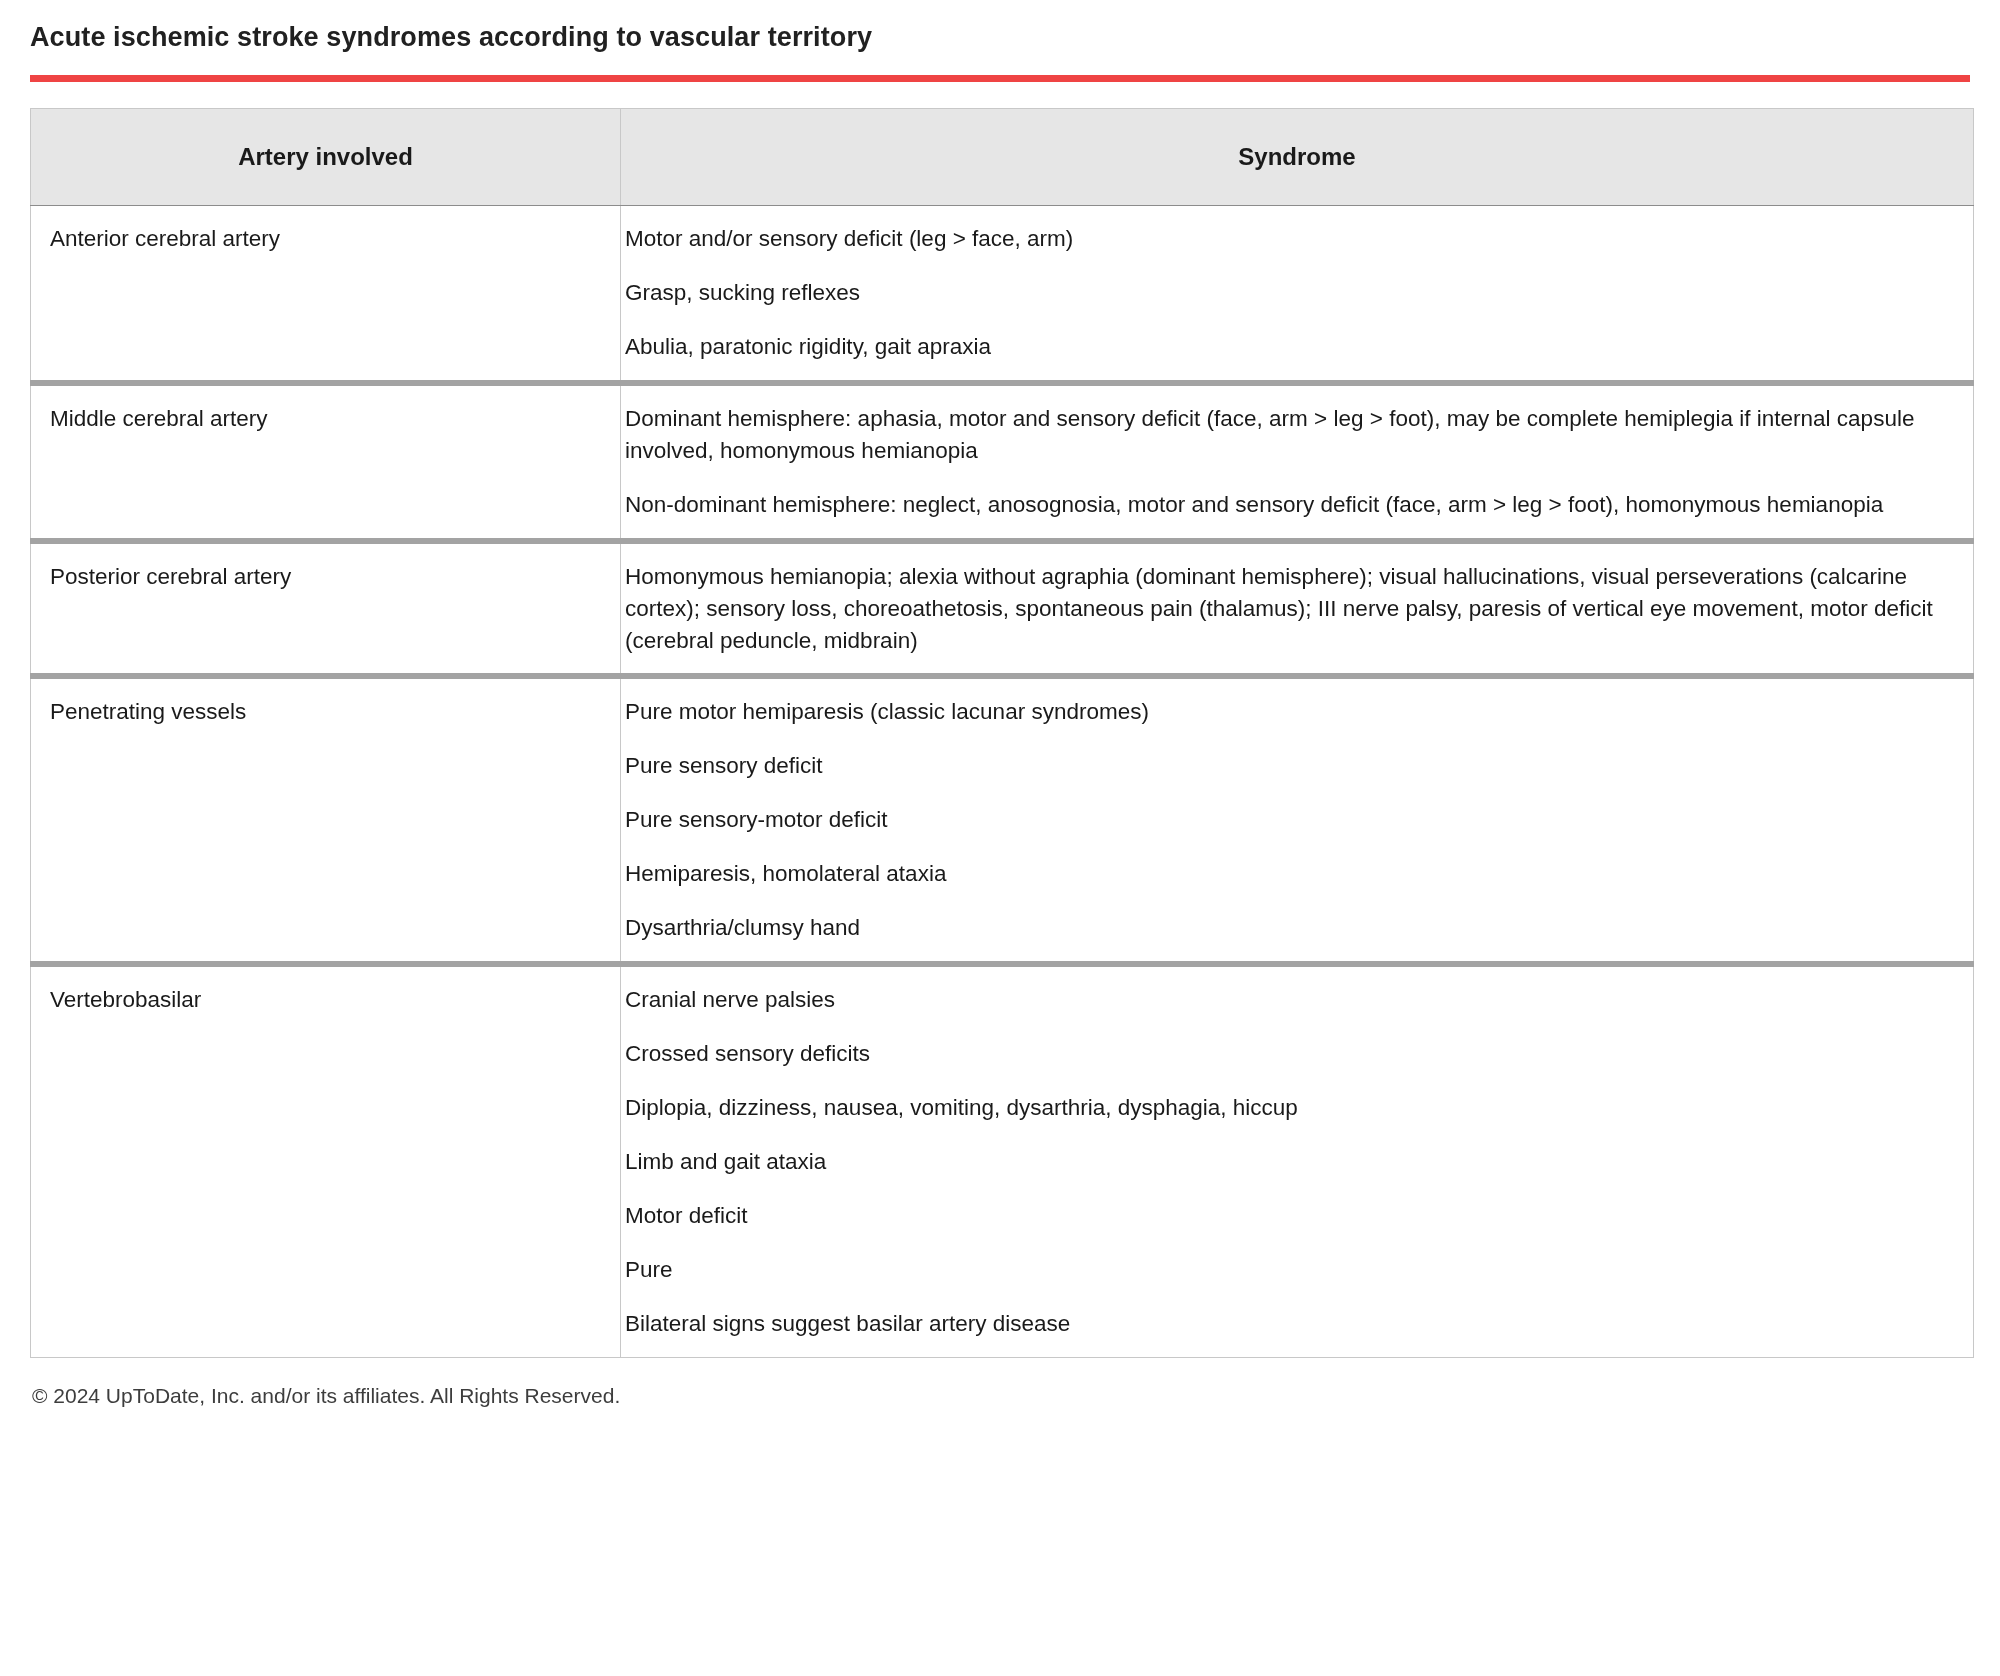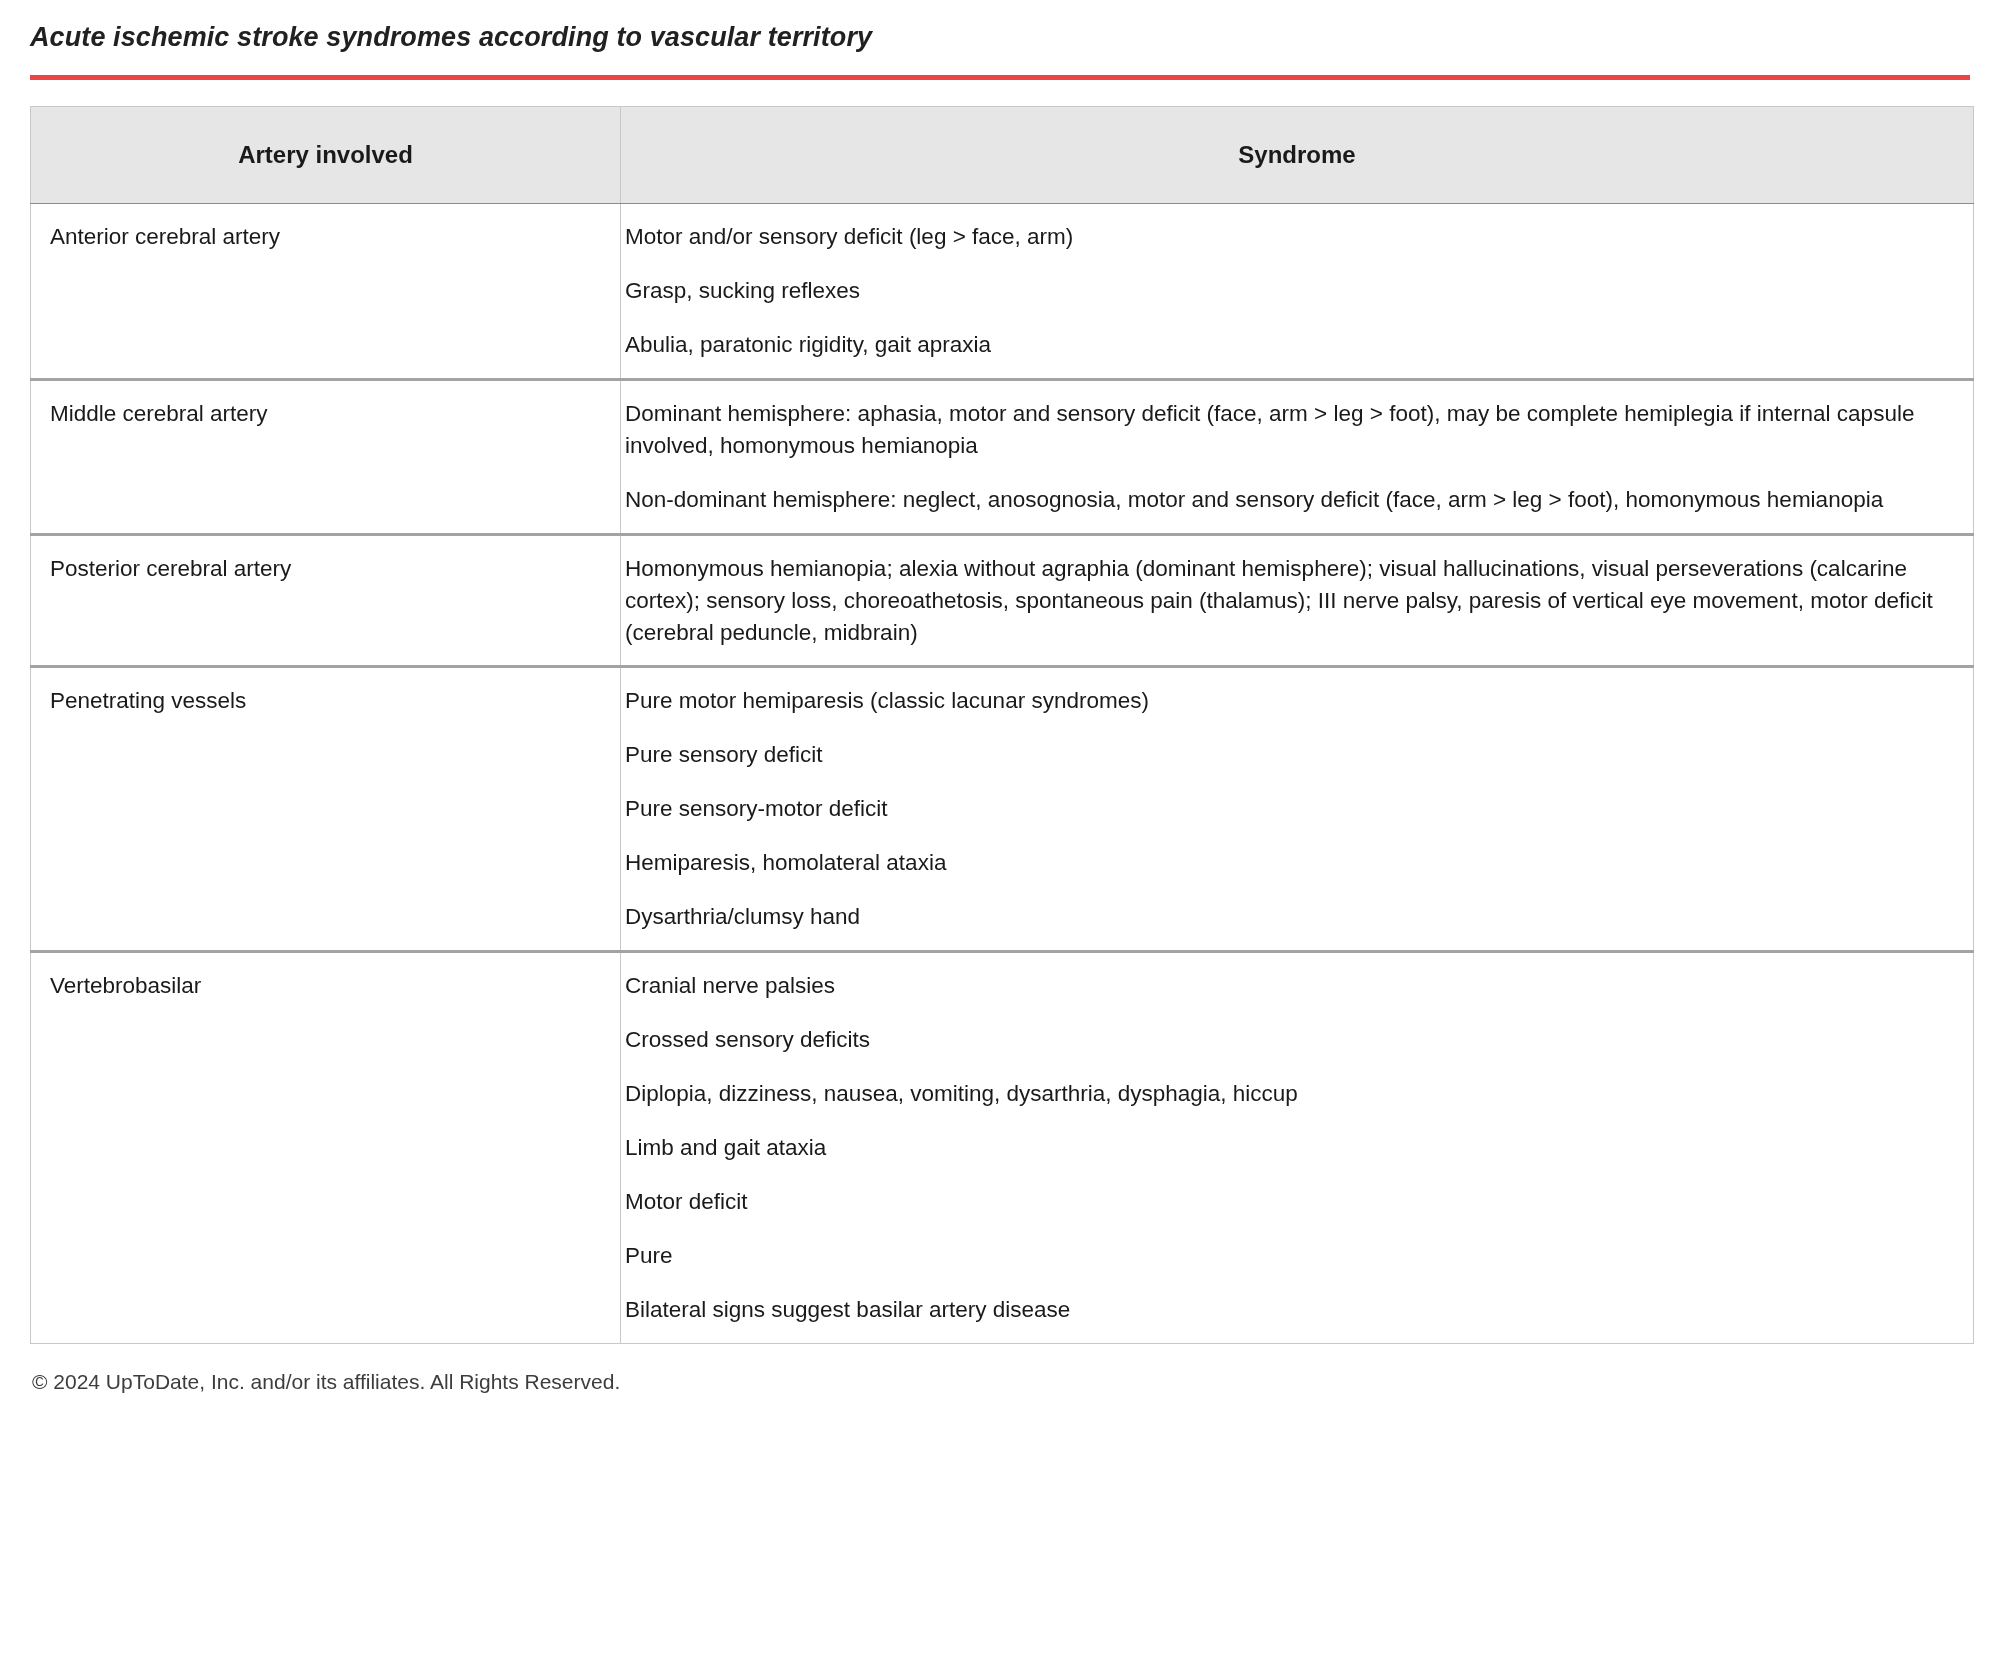--- a/index.html
+++ b/index.html
@@ -14,22 +14,21 @@
     color: #1a1a1a;
     -webkit-font-smoothing: antialiased;
   }
   .page {
     width: 2000px;
     box-sizing: border-box;
     padding: 0 30px;
   }
   .title-bar {
     padding: 22px 0 22px 0;
-    border-bottom: 5px solid #ef4444;
-    font-style: italic;
+    border-bottom: 7px solid #ef4444;
   }
   .title {
     font-size: 27px;
     font-weight: bold;
     color: #212121;
     letter-spacing: 0.1px;
   }
   .table-wrap {
     margin-top: 26px;
   }
@@ -52,21 +51,21 @@
     border-bottom: 1px solid #8c8c8c;
   }
   table.graphic tbody td {
     vertical-align: top;
     font-size: 22.5px;
     line-height: 1.42;
     color: #1a1a1a;
     padding: 17px 18px 17px 16px;
     border-left: 1px solid #c8c8c8;
     border-right: 1px solid #c8c8c8;
-    border-top: 3px solid #a3a3a3;
+    border-top: 6px solid #a3a3a3;
     border-bottom: none;
   }
   table.graphic tbody tr:first-child td {
     border-top: none;
   }
   table.graphic tbody td.artery {
     padding-left: 19px;
   }
   table.graphic tbody td.syndrome {
     padding-left: 4px;

